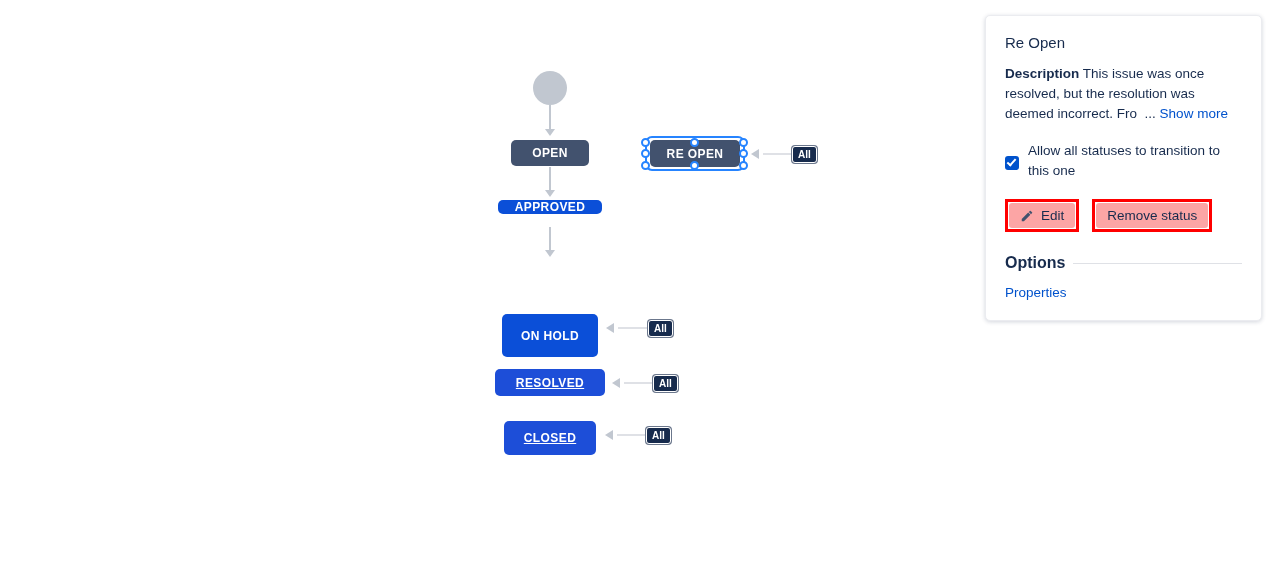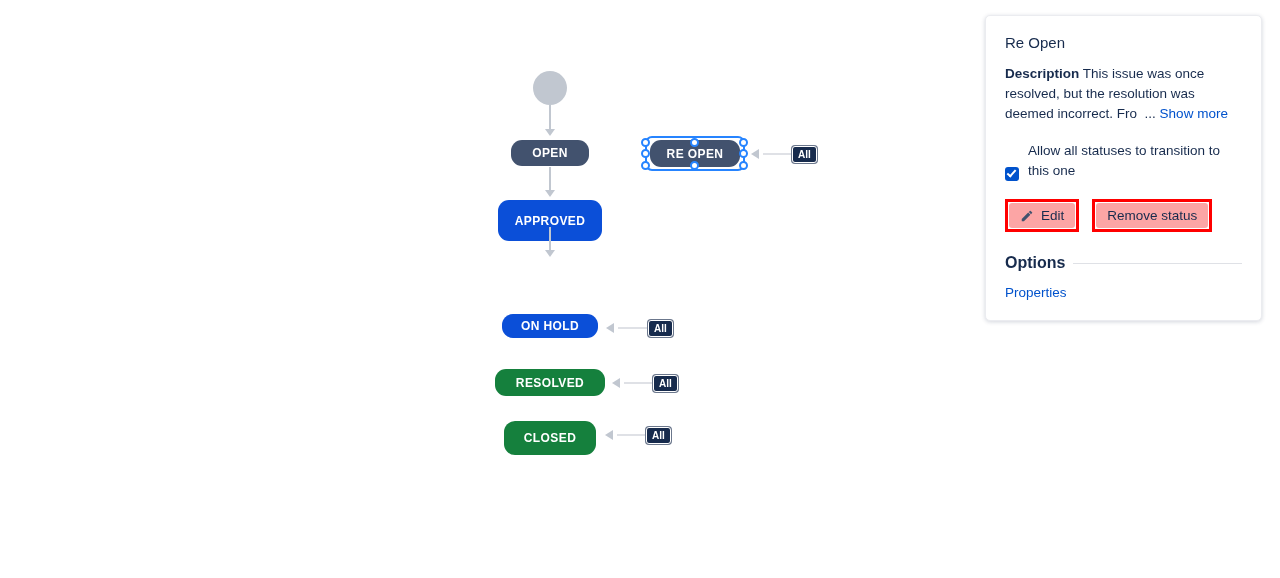--- a/index.html
+++ b/index.html
@@ -17,35 +17,35 @@
   }
 
   
   #canvas {
     position: absolute;
     left: 0; top: 0;
     width: 980px; height: 578px;
   }
   .node {
     position: absolute;
-    border-radius: 11px;
+    border-radius: 5px;
     display: flex;
     align-items: center;
     justify-content: center;
     font-size: 12px;
     font-weight: bold;
     letter-spacing: 0.4px;
     color: #ffffff;
     text-transform: uppercase;
     box-sizing: border-box;
     white-space: nowrap;
   }
   .node.dark   { background: #42526E; }
   .node.blue   { background: #0B4FD8; }
-  .node.green  { background: #15803d; }
+  .node.green  { background: #1d4ed8; text-decoration: underline; }
 
   .start-circle {
     position: absolute;
     width: 34px; height: 34px;
     border-radius: 50%;
     background: #C1C7D0;
   }
 
   
   .v-line {
@@ -131,21 +131,21 @@
   #desc b { font-weight: bold; }
   .link {
     color: #0052CC;
     text-decoration: none;
     cursor: pointer;
   }
   .ellipsis { color: #172B4D; }
 
   .check-row {
     display: flex;
-    align-items: flex-end;
+    align-items: center;
     margin-top: 17px;
   }
   .checkbox {
     width: 14px; height: 14px;
     min-width: 14px;
     background: #0052CC;
     border-radius: 3px;
     margin-right: 9px;
     margin-top: 3px;
     position: relative;
@@ -221,28 +221,28 @@
   <div class="start-circle" style="left:533px; top:71px;"></div>
   <div class="v-line" style="left:549px; top:105px; height:26px;"></div>
   <div class="v-arrow" style="left:545px; top:129px;"></div>
 
   <div class="node dark" style="left:511px; top:140px; width:78px; height:26px;">
     <span>OPEN</span>
   </div>
   <div class="v-line" style="left:549px; top:167px; height:25px;"></div>
   <div class="v-arrow" style="left:545px; top:190px;"></div>
 
-  <div class="node blue" style="left:498px; top:200px; width:104px; height:41px;">
+  <div class="node blue" style="left:498px; top:200px; width:104px; height:14px;">
     <span>APPROVED</span>
   </div>
   <div class="v-line" style="left:549px; top:227px; height:25px;"></div>
   <div class="v-arrow" style="left:545px; top:250px;"></div>
 
 
-  <div class="node blue" style="left:502px; top:314px; width:96px; height:24px;">
+  <div class="node blue" style="left:502px; top:314px; width:96px; height:43px;">
     <span>ON HOLD</span>
   </div>
   <div class="h-line" style="left:618px; top:327px; width:29px;"></div>
   <div class="h-arrow" style="left:606px; top:323px;"></div>
   <div class="all-badge" style="left:648px; top:320px;">
     <span>All</span>
   </div>
 
   <div class="node green" style="left:495px; top:369px; width:110px; height:27px;">
     <span>RESOLVED</span>

